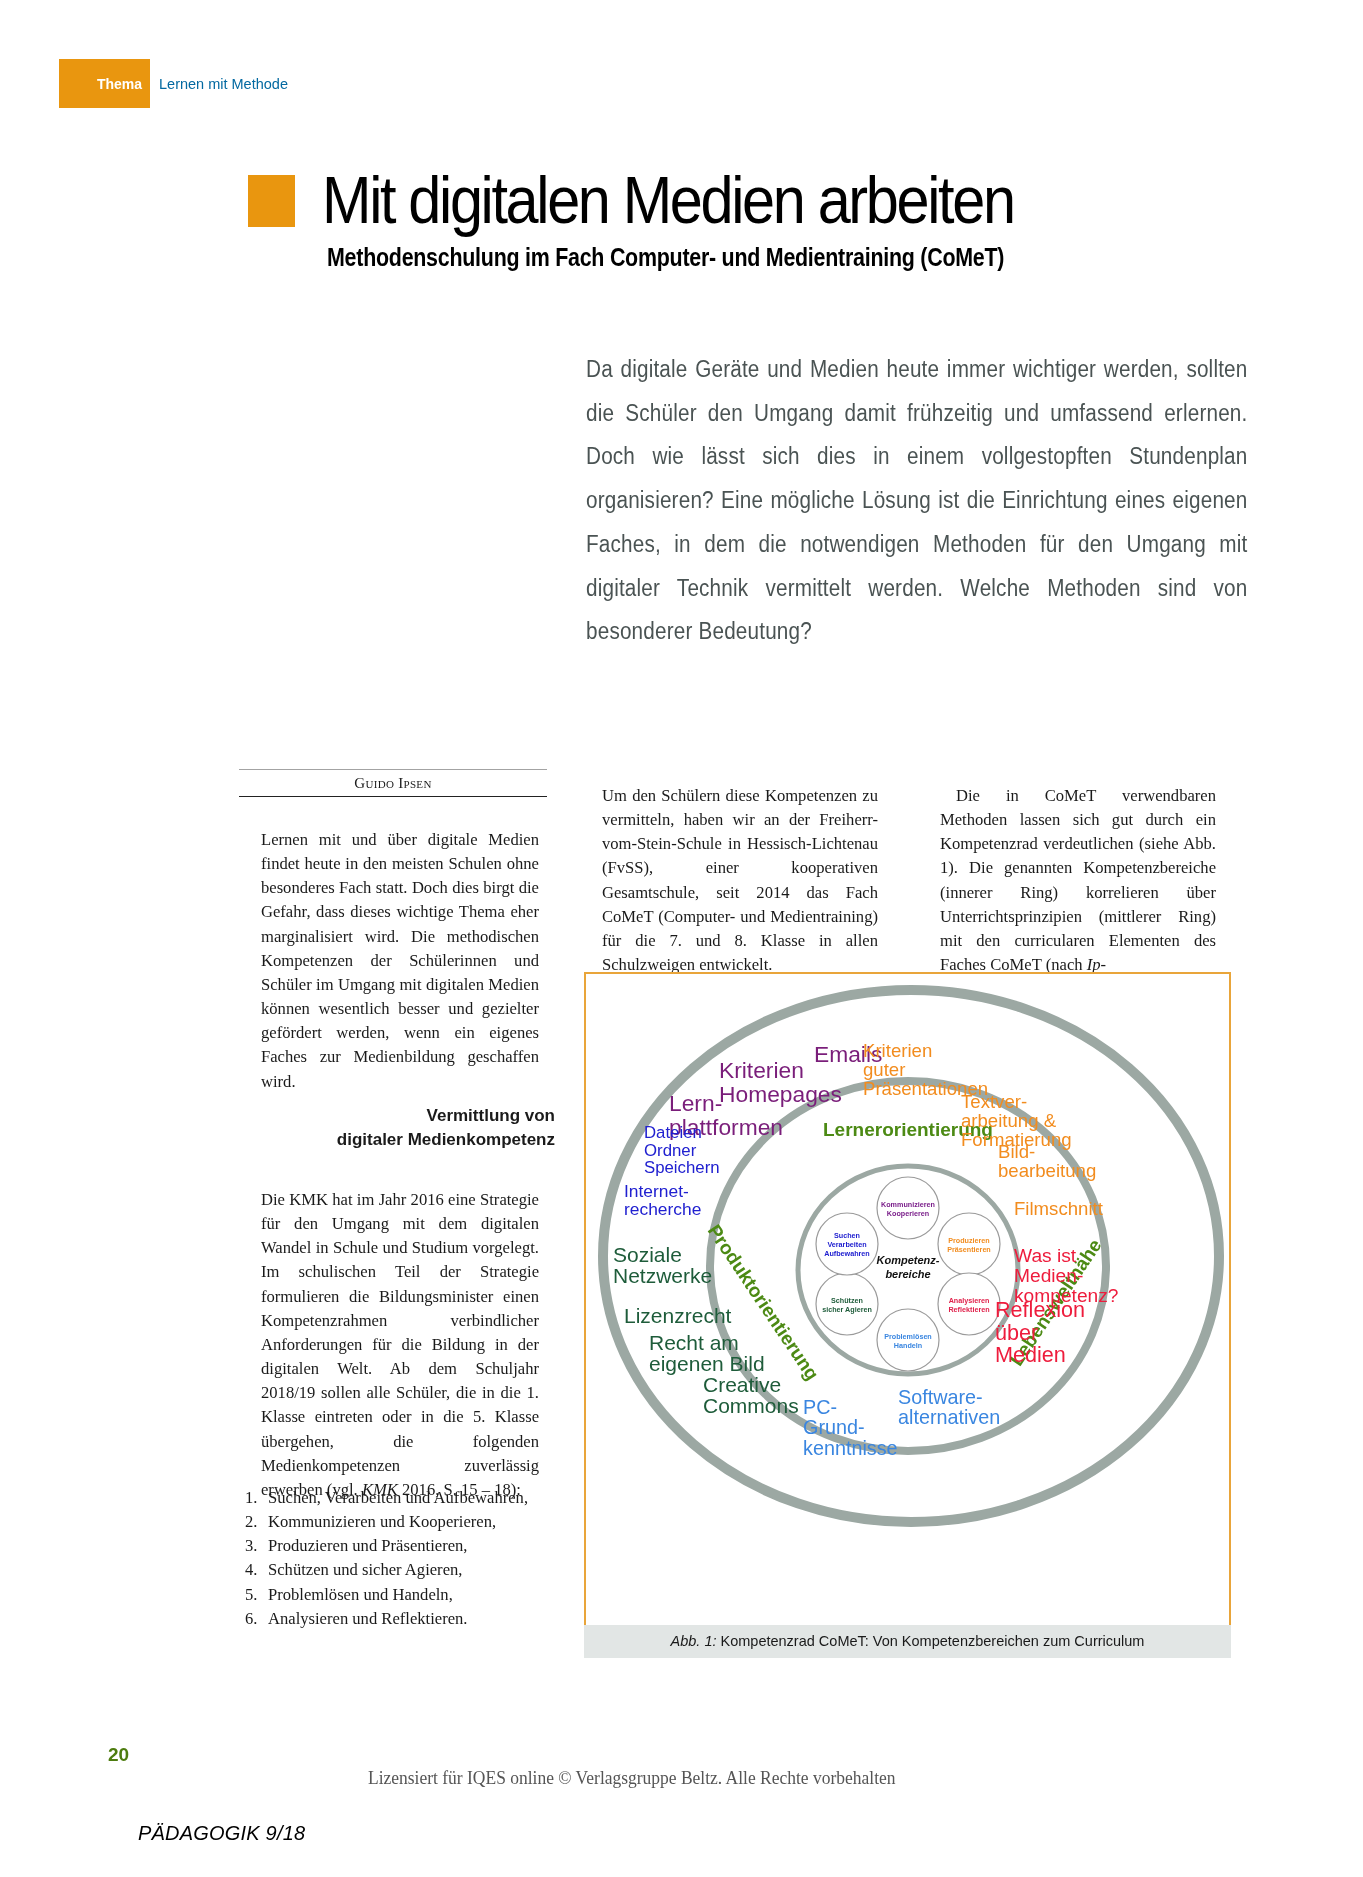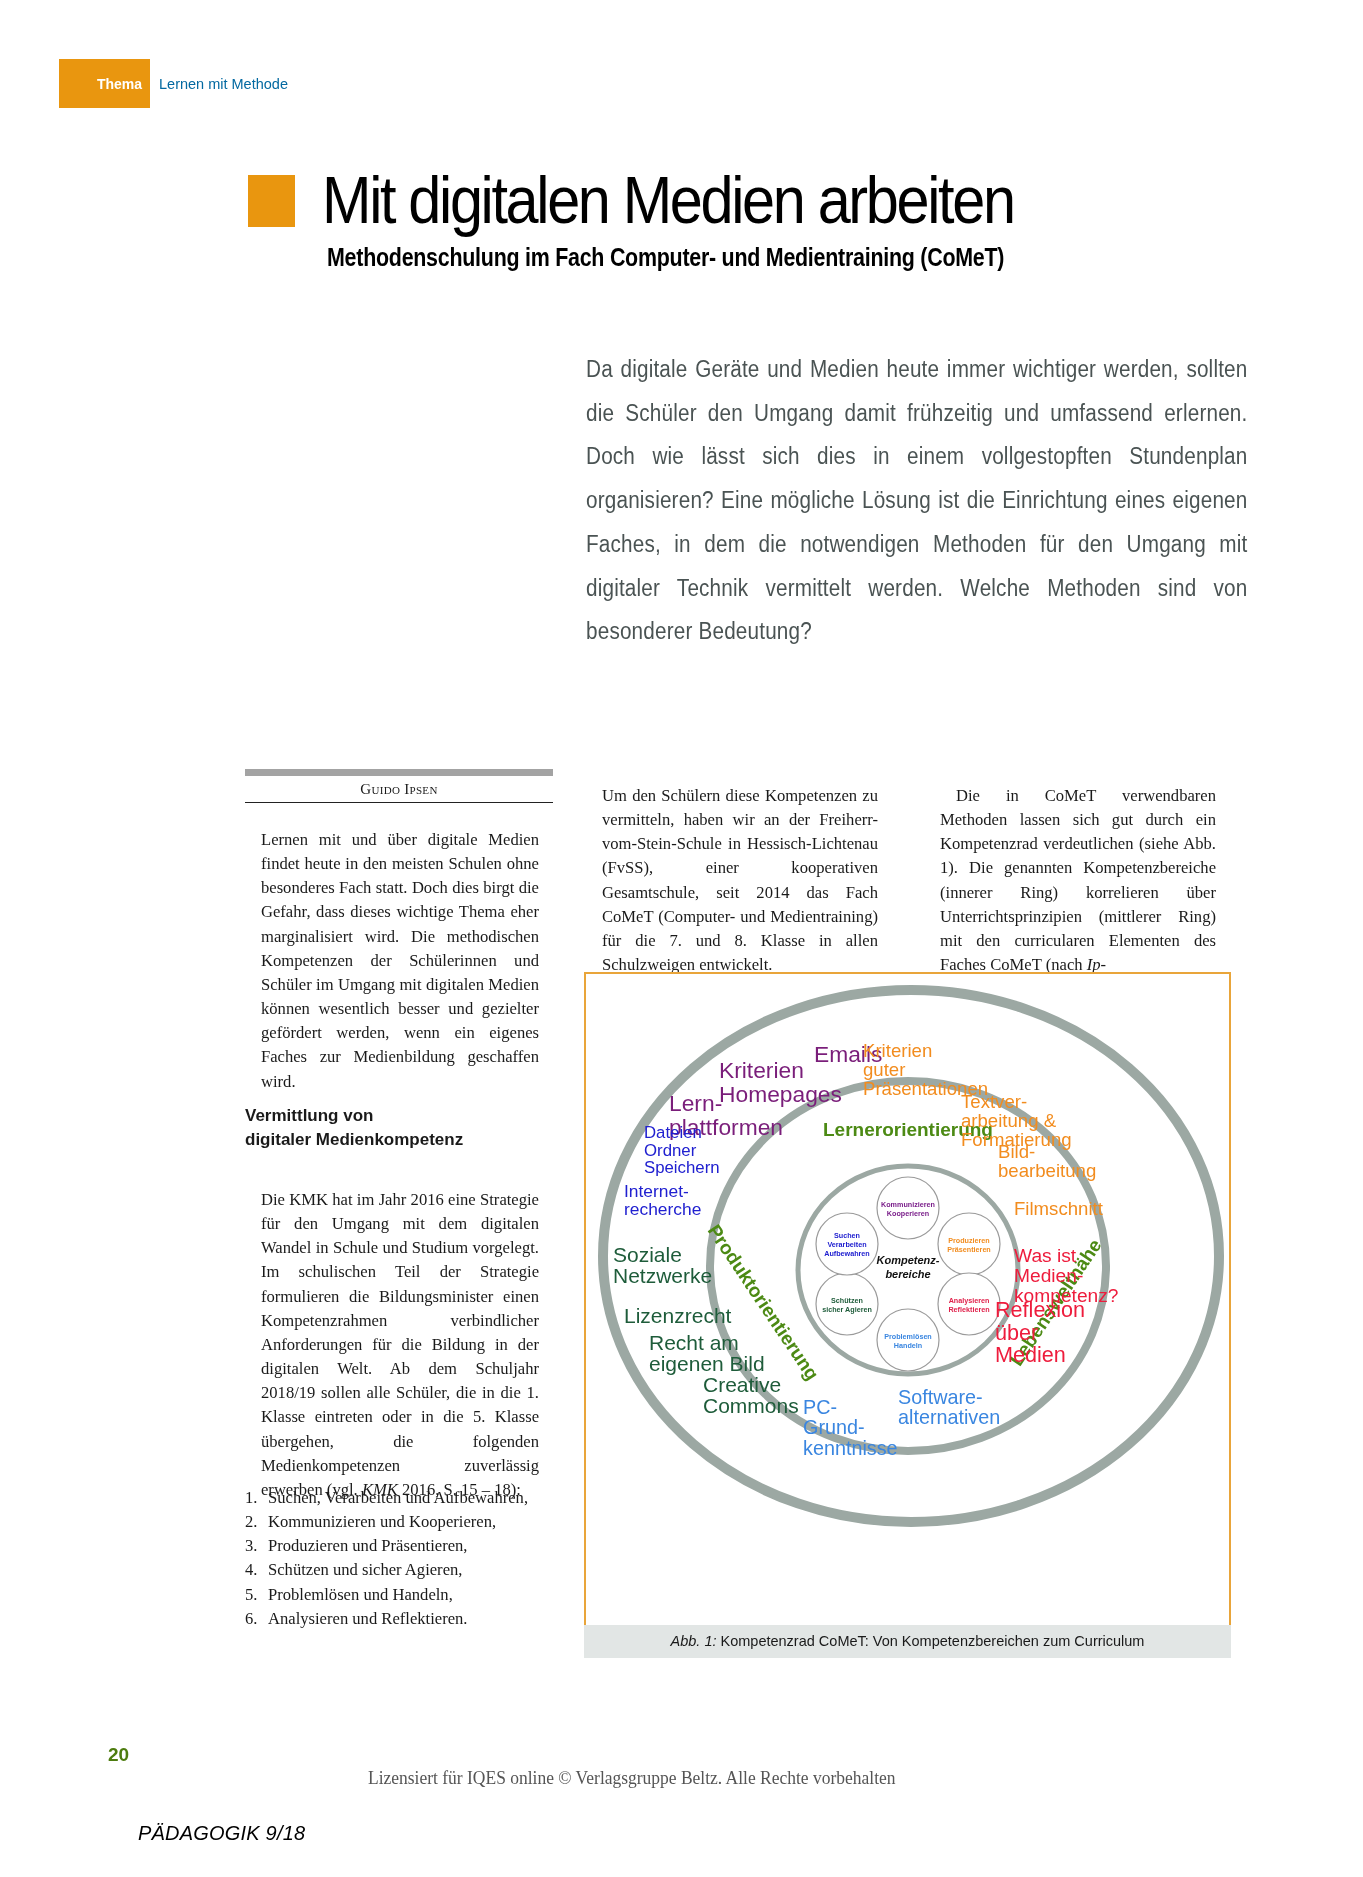--- a/index.html
+++ b/index.html
@@ -15,26 +15,26 @@
 
   #title-square { position:absolute; left:248px; top:175px; width:47px; height:52px; background:#E9960F; }
   #title { position:absolute; left:322px; top:162px; font-size:66px; font-weight:normal; letter-spacing:-2.6px; color:#000; margin:0; transform:scaleX(0.9); transform-origin:left top; white-space:nowrap; }
   #subtitle { position:absolute; left:327px; top:243px; font-size:25.5px; font-weight:bold; color:#000; margin:0; transform:scaleX(0.84); transform-origin:left top; white-space:nowrap; letter-spacing:-0.3px; }
 
   
   #lead { position:absolute; left:586px; top:348px; width:662px; font-size:23px; line-height:43.7px; color:#4a5353; text-align:justify; font-weight:normal; letter-spacing:0.2px; }
   #lead p { margin:0; transform:scaleX(0.9); transform-origin:left top; width:735px; }
 
   
-  #author-block { position:absolute; left:245px; top:769px; width:308px; border-top:7px solid #a3a3a3; border-bottom:1px solid #222; height:26px; text-align:center; }
+  #author-block { position:absolute; left:239px; top:769px; width:308px; border-top:1px solid #a3a3a3; border-bottom:1px solid #222; height:26px; text-align:center; }
   #author-block span { font-size:15px; font-variant:small-caps; line-height:26px; letter-spacing:0.3px; }
   .col { position:absolute; font-size:16.6px; line-height:24.15px; text-align:justify; color:#1a1a1a; }
   .col p { margin:16px; }
   #col-left-1 { left:245px; top:812px; width:310px; }
-  #col-left-head { position:absolute; left:245px; top:1104px; width:310px; text-align:left; font-size:17px; font-weight:bold; line-height:24px; }
+  #col-left-head { position:absolute; left:245px; top:1104px; width:310px; text-align:right; font-size:17px; font-weight:bold; line-height:24px; }
   #col-left-2 { left:245px; top:1172px; width:310px; }
   #kmk-list { position:absolute; left:245px; top:1486px; width:310px; margin:0; padding:0; list-style:none; font-size:16.6px; line-height:24.15px; }
   #kmk-list li { display:flex; }
   #kmk-list li .num { width:23px; flex:0 0 23px; }
   #col-mid { left:586px; top:768px; width:308px; }
   #col-right { left:924px; top:768px; width:308px; }
   #col-right p { text-indent:16px; }
 
   
   #figure { position:absolute; left:584px; top:972px; width:647px; height:653px; border-top:2px solid #E9A53A; border-left:2px solid #E9A53A; border-right:2px solid #E9A53A; box-sizing:border-box; background:#fff; }

